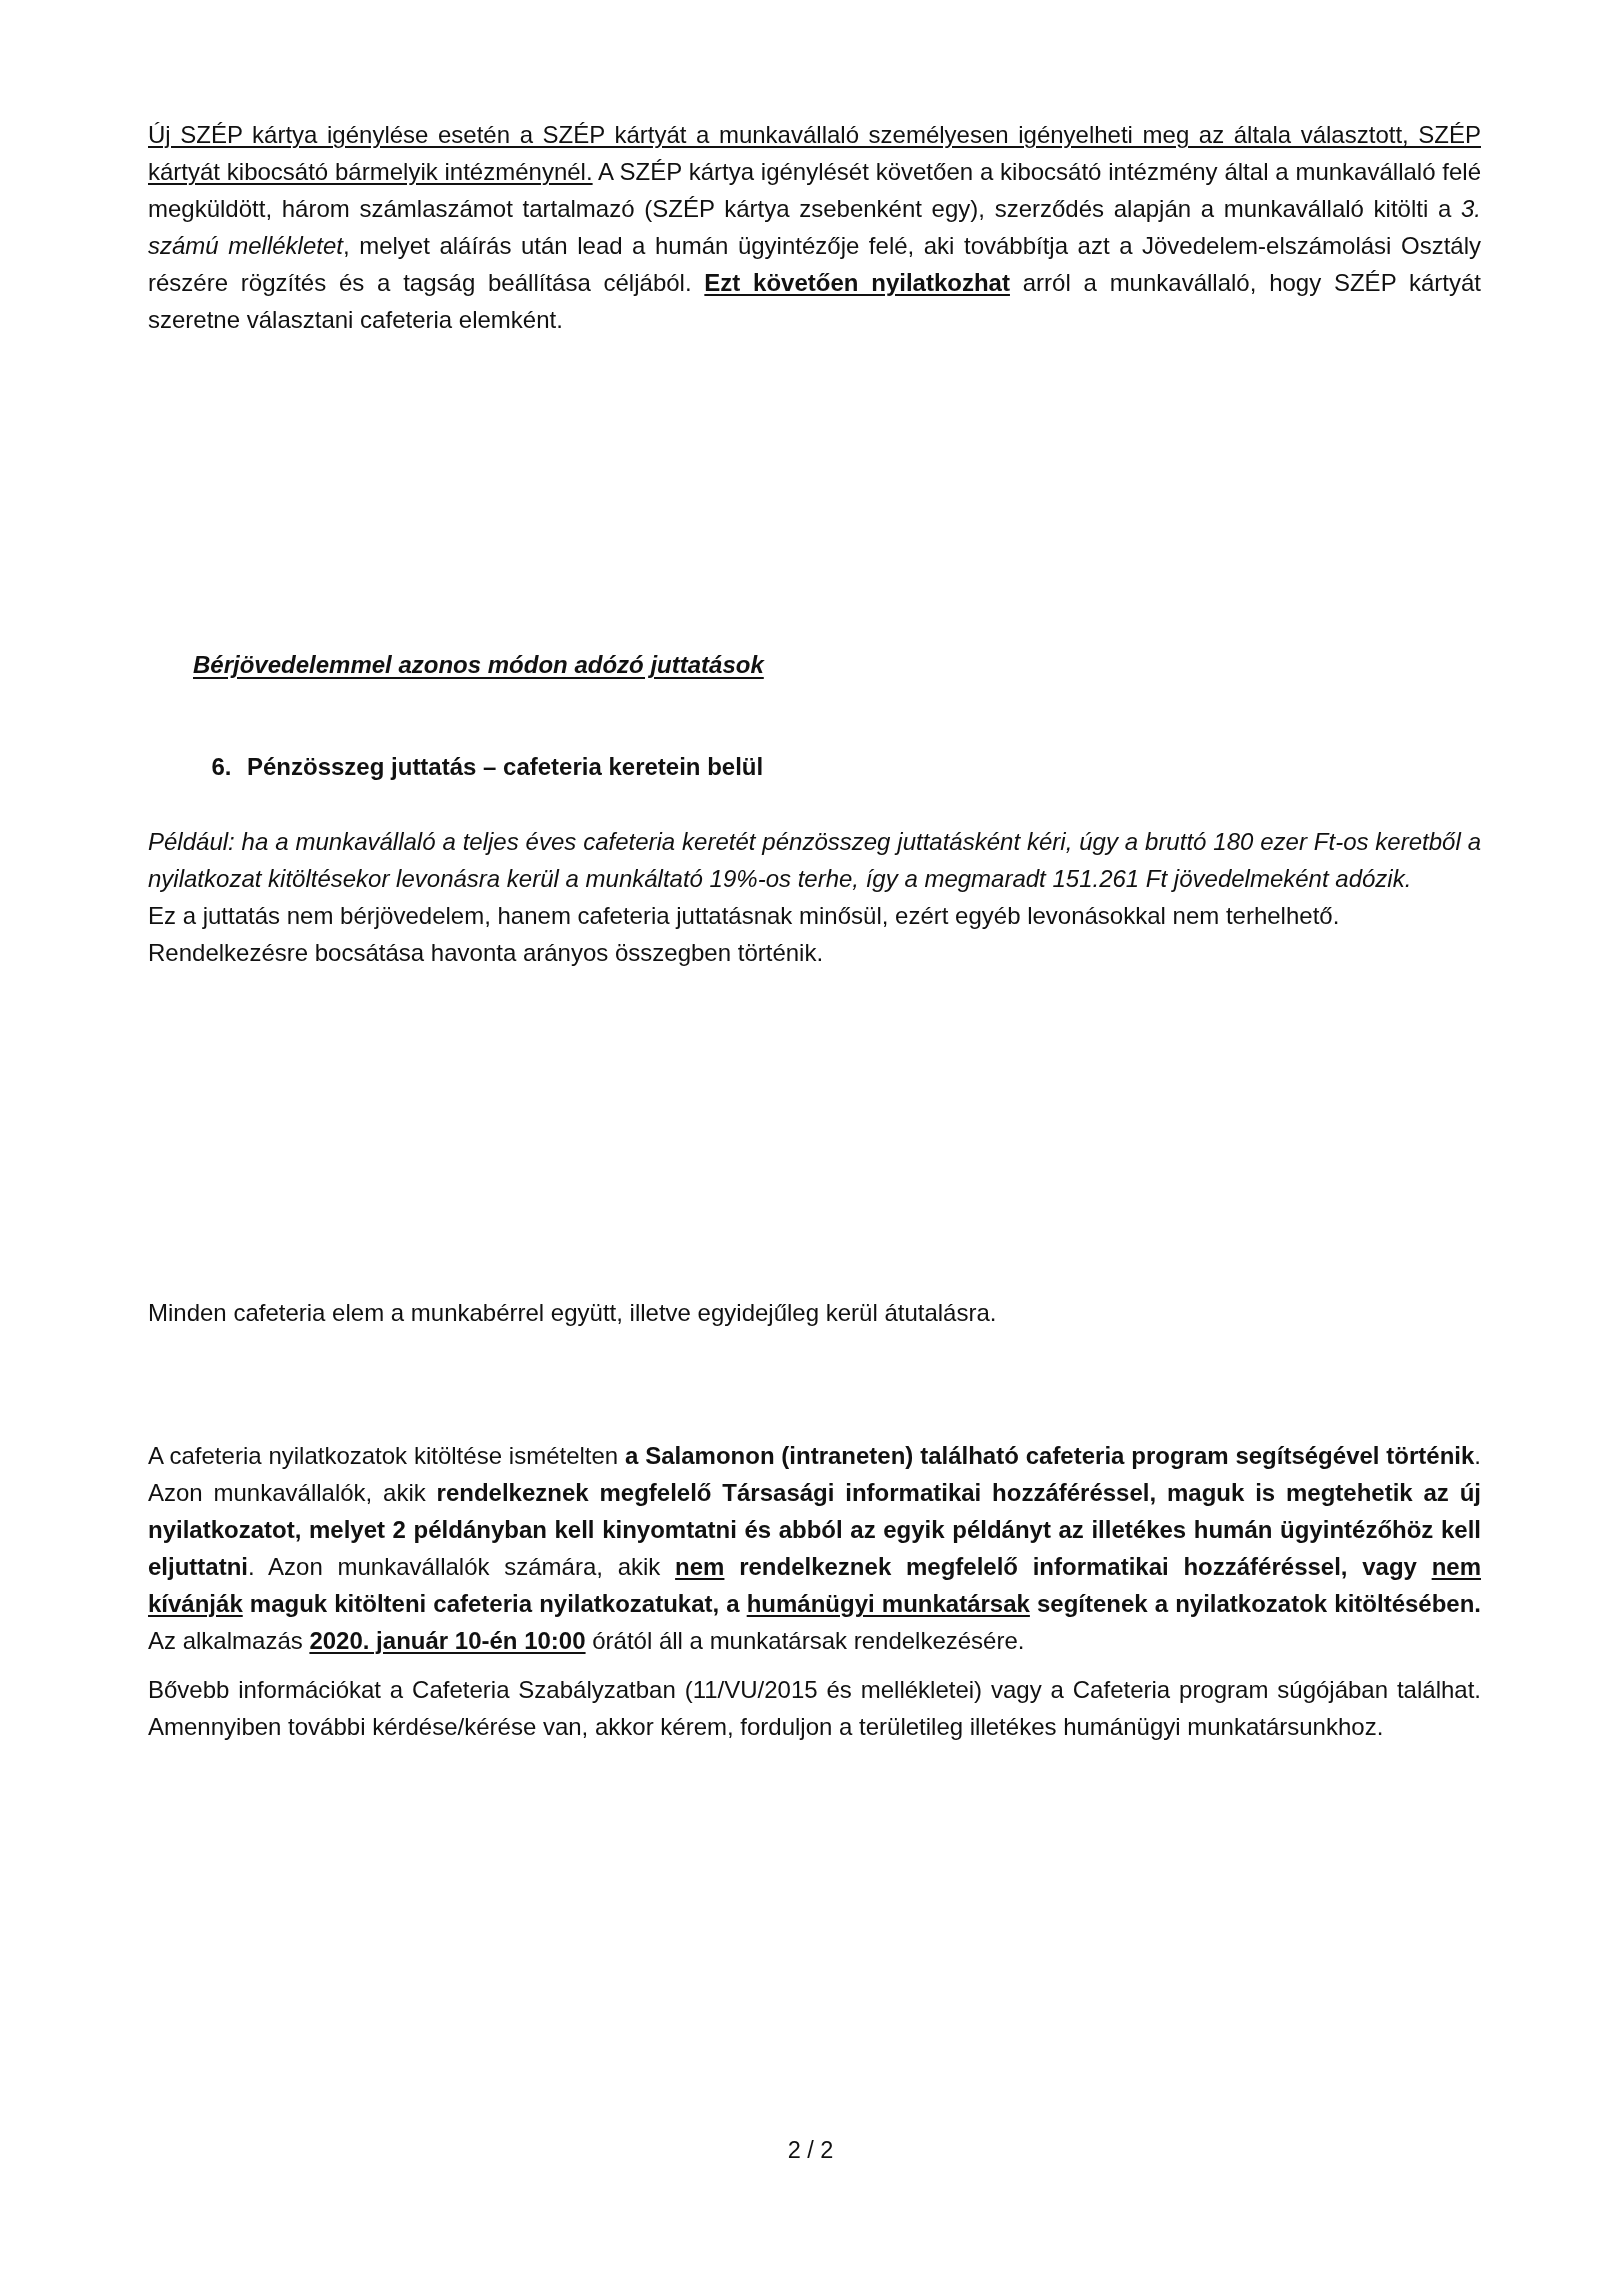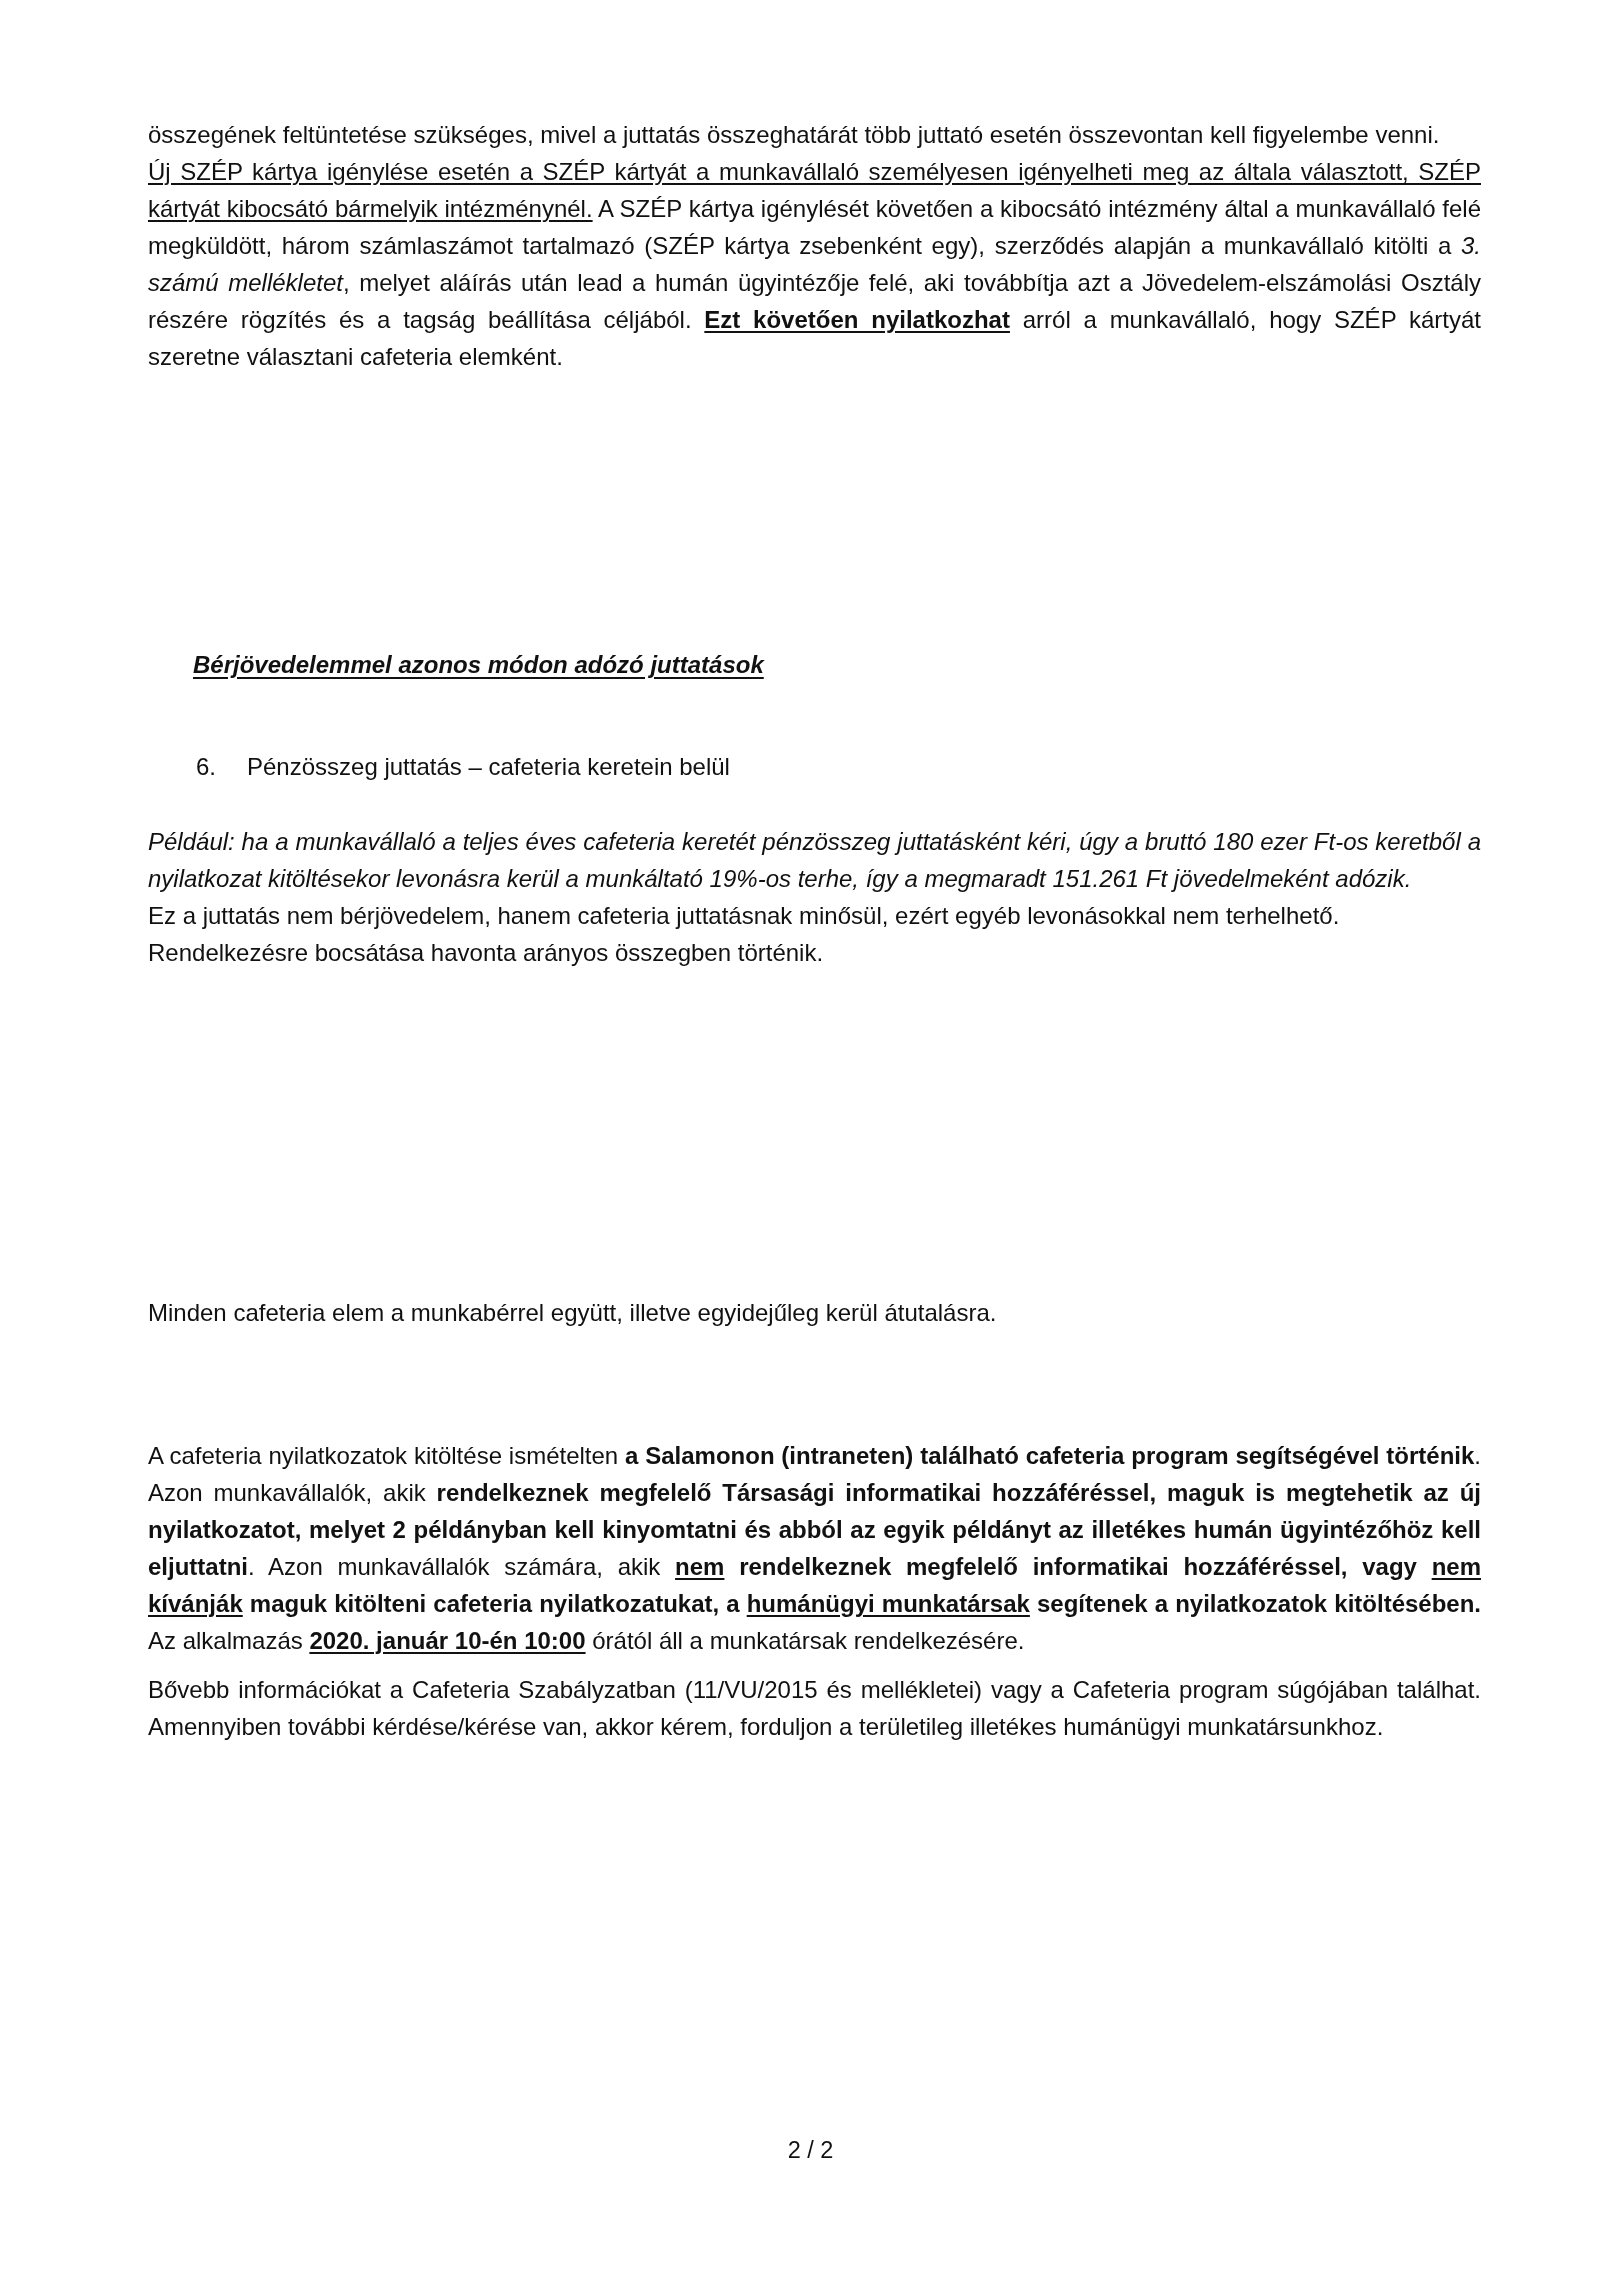--- a/index.html
+++ b/index.html
@@ -10,30 +10,29 @@
   .page {
     position: absolute; left: 148px; top: 116px; width: 1333px;
     font-size: 24px; line-height: 37px;
   }
   .p { margin: 0; text-align: justify; }
   .gap-sm { height: 11.8px; }
   u { text-decoration: underline; text-underline-offset: 2.9px; text-decoration-thickness: 2px; }
   .b { font-weight: bold; }
   .i { font-style: italic; }
   .section-heading { position: absolute; left: 148px; top: 651px; font-size: 24px; font-weight: bold; font-style: italic; text-decoration: underline; text-underline-offset: 3.9px; margin-left: 45px; }
-  .numbered-heading { position: absolute; left: 196px; top: 753px; font-size: 24px; font-weight: normal; }
+  .numbered-heading { position: absolute; left: 196px; top: 753px; font-size: 24px; font-weight: bold; text-align: center; }
   .numbered-heading .num { display: inline-block; width: 51px; }
   .block { position: absolute; left: 148px; width: 1333px; font-size: 24px; line-height: 37px; }
   .footer { position: absolute; top: 2137px; left: 0; width: 1621px; text-align: center; font-size: 23.5px; }
 </style>
 </head>
 <body>
 
 <div class="page">
-  <p class="p">összegének feltüntetése szükséges, mivel a juttatás összeghatárát több juttató esetén összevontan kell figyelembe venni.</p>
   <p class="p"><u>Új SZÉP kártya igénylése esetén a SZÉP kártyát a munkavállaló személyesen igényelheti meg az általa választott, SZÉP kártyát kibocsátó bármelyik intézménynél.</u><span> A SZÉP kártya igénylését követően a kibocsátó intézmény által a munkavállaló felé megküldött, három számlaszámot tartalmazó (SZÉP kártya zsebenként egy), szerződés alapján a munkavállaló kitölti a </span><span class="i">3. számú mellékletet</span><span>, melyet aláírás után lead a humán ügyintézője felé, aki továbbítja azt a Jövedelem-elszámolási Osztály részére rögzítés és a tagság beállítása céljából. </span><u class="b">Ezt követően nyilatkozhat</u><span> arról a munkavállaló, hogy SZÉP kártyát szeretne választani cafeteria elemként.</span></p>
 </div>
 
 <div class="section-heading">Bérjövedelemmel azonos módon adózó juttatások</div>
 
 <div class="numbered-heading">
   <span class="num">6.</span><span>Pénzösszeg juttatás – cafeteria keretein belül</span>
 </div>
 
 <div class="block" style="top:823px;">

